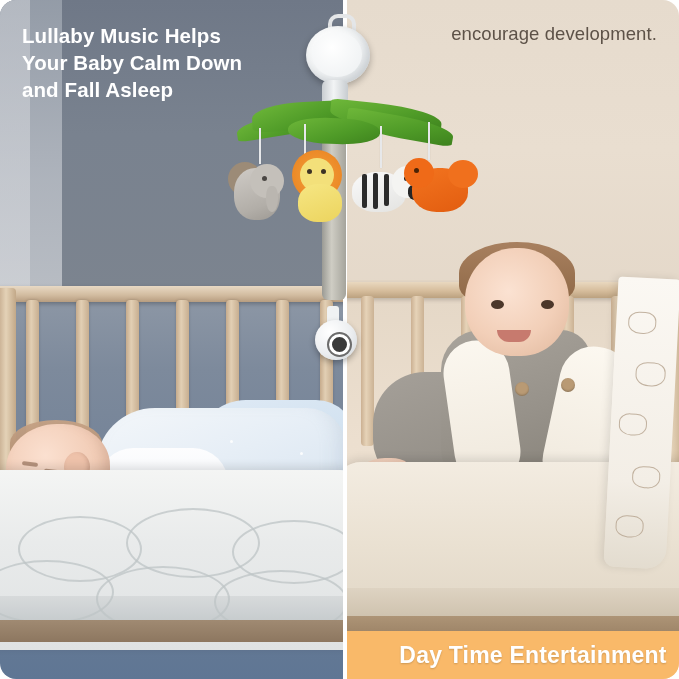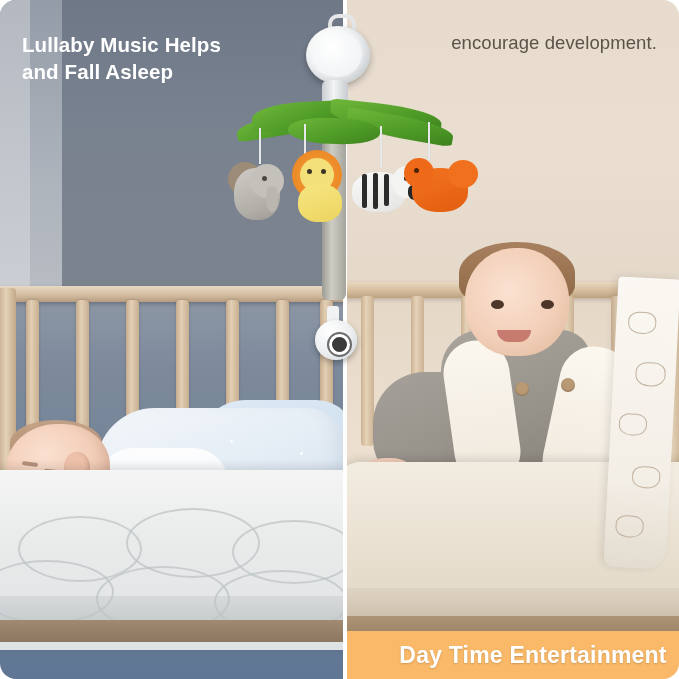--- a/index.html
+++ b/index.html
@@ -141,21 +141,21 @@
   .clamp-ring{position:absolute;left:329px;top:334px;width:15px;height:15px;border-radius:50%;
     background:#3b3b3b;border:3px solid #ffffff;box-shadow:0 0 0 2px #6c6c6c;}
   .clamp-neck{position:absolute;left:327px;top:306px;width:12px;height:22px;background:#f0f2f3;border-radius:3px;}
 
   
   .animal{position:absolute;}
   .a-body{position:absolute;border-radius:46% 46% 44% 44%;}
   .a-part{position:absolute;border-radius:50%;}
 
   
-  .headline{position:absolute;z-index:60;font-weight:bold;line-height:1.32;letter-spacing:.1px;margin-top:9px;}
+  .headline{position:absolute;z-index:60;font-weight:bold;line-height:1.32;letter-spacing:.1px;}
   .headline.left{left:22px;top:22px;width:300px;color:#ffffff;font-size:20.5px;text-align:left;}
   .headline.right{right:22px;top:22px;width:264px;color:#5d5248;font-size:18.5px;text-align:right;font-weight:normal;}
 
   .bar{position:absolute;bottom:0;height:48px;z-index:60;display:flex;align-items:center;justify-content:center;}
   .bar.night{left:0;width:343px;background:#4a7fbe;border-radius:0 0 0 16px;}
   .bar.day{left:347px;width:372px;background:#f9b969;border-radius:0 0 16px 0;}
   .bar span{color:#ffffff;font-size:23px;font-weight:bold;letter-spacing:.2px;
     text-shadow:0 1px 2px rgba(0,0,0,.18);}
 </style>
 </head>
@@ -301,20 +301,21 @@
       <div class="a-part" style="left:10px;top:12px;width:5px;height:5px;background:#4a2306;"></div>
     </div>
 
     <div class="clamp-neck"></div>
     <div class="clamp"></div>
     <div class="clamp-ring"></div>
   </div>
 
   <div class="headline left">
     <div>Lullaby Music Helps</div>
+    <div>Your Baby Calm Down</div>
     <div>and Fall Asleep</div>
   </div>
 
   <div class="headline right">
     <div>encourage development.</div>
   </div>
 
   <div class="bar day">
     <span>Day Time Entertainment</span>
   </div>

